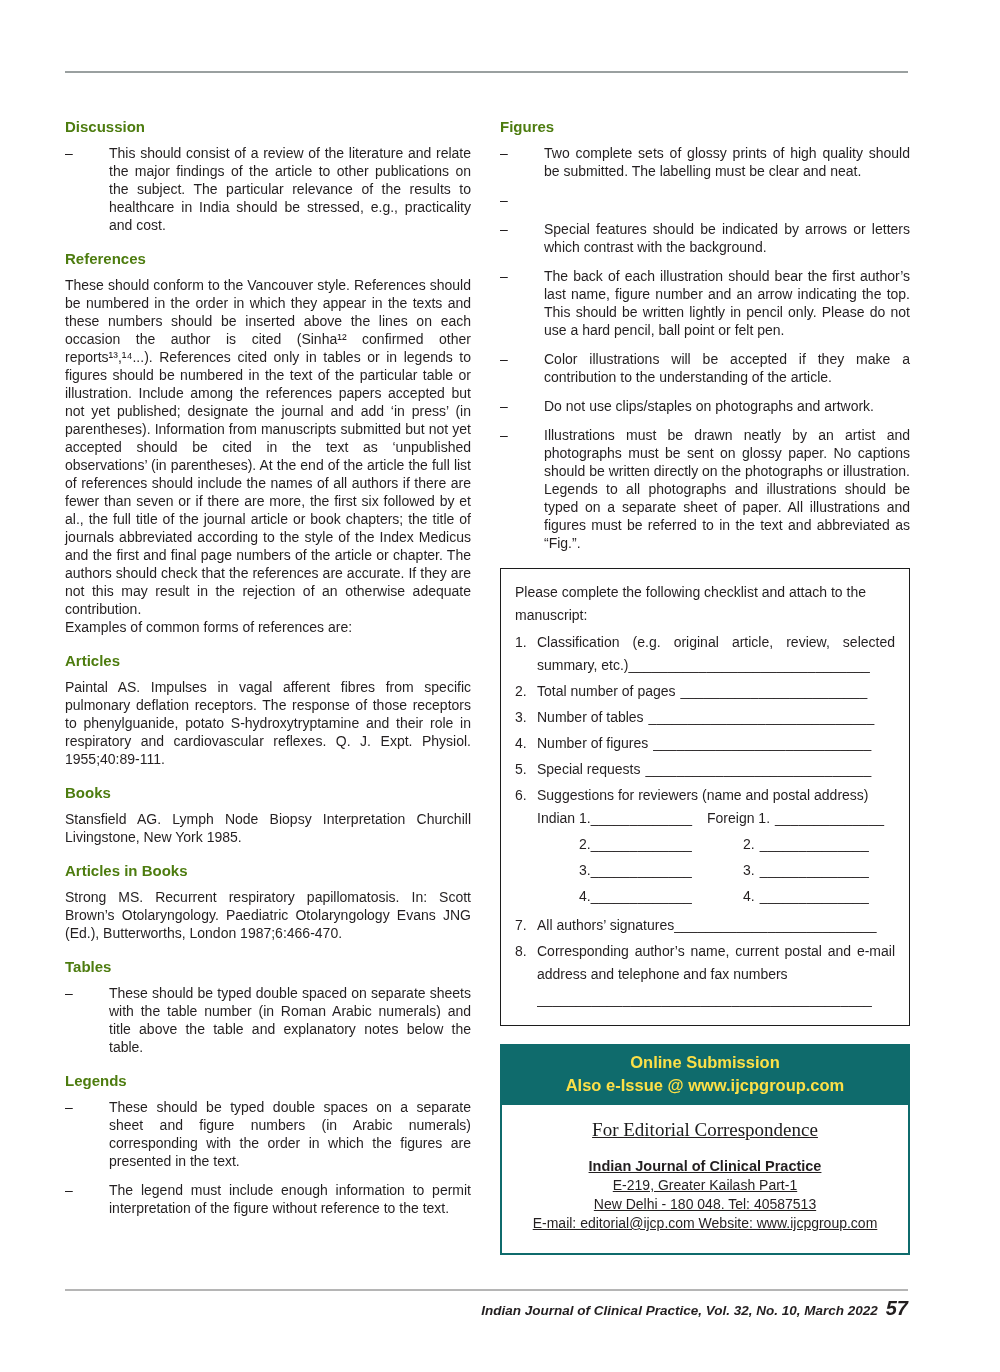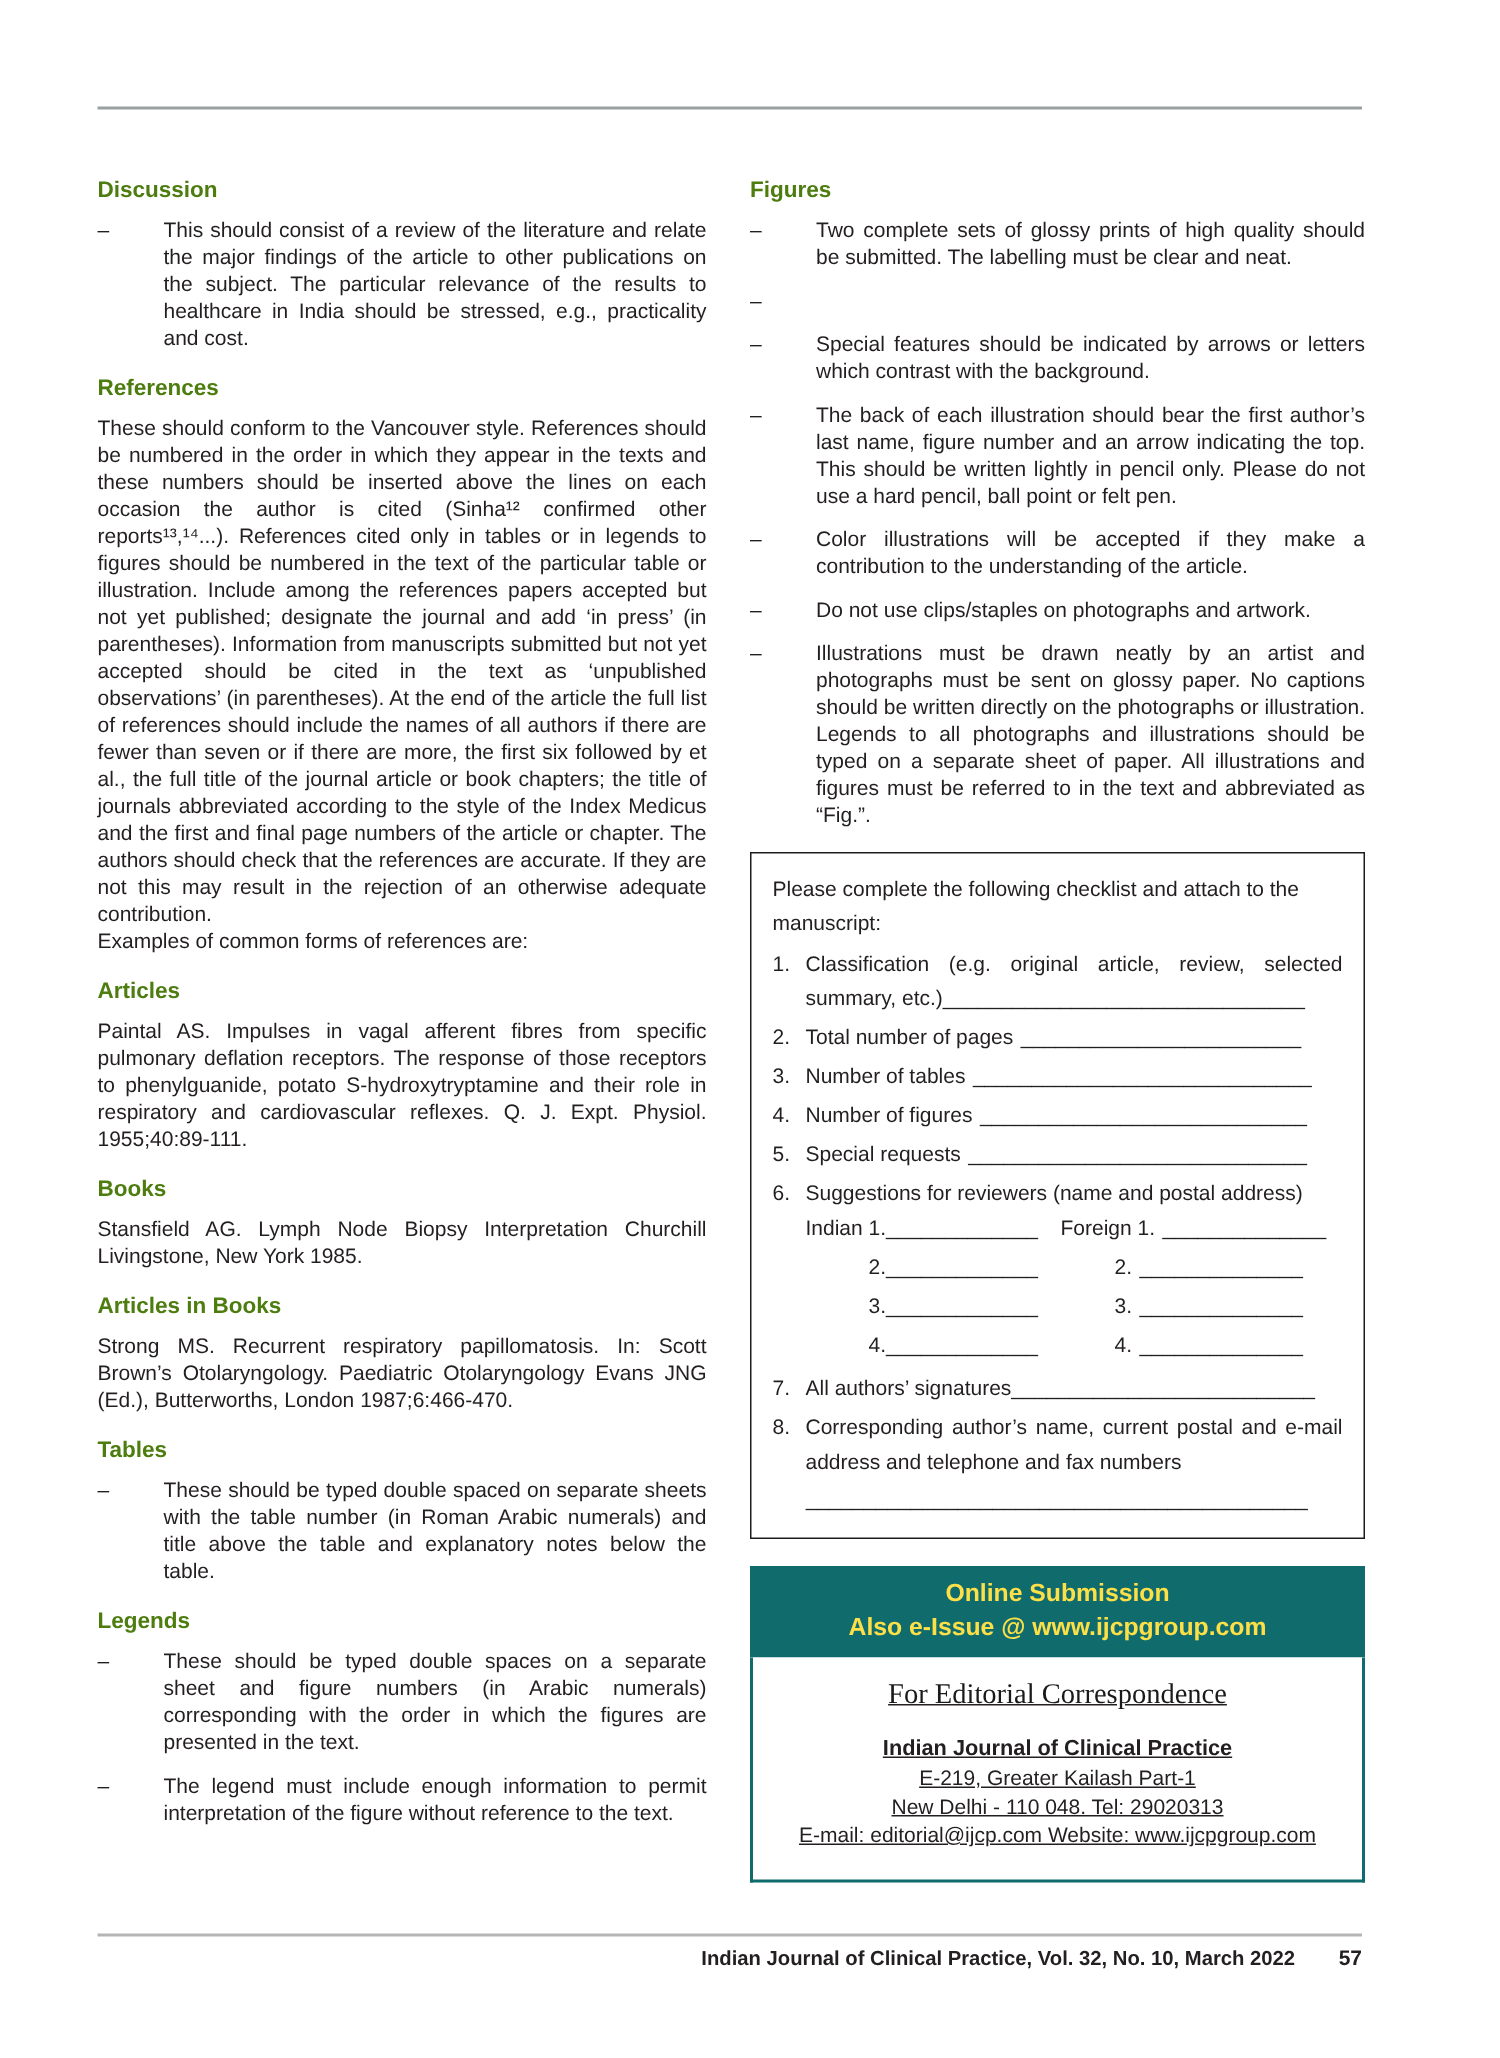--- a/index.html
+++ b/index.html
@@ -54,24 +54,24 @@
   .corr-title{
     font-family:"Liberation Serif","DejaVu Serif",serif;
     font-size:19px; line-height:22px; color:#1a1a1a; margin-bottom:16px;
   }
   .corr-name{font-weight:bold; font-size:14.5px; line-height:19px;}
   .corr-line{font-size:14px; line-height:19px;}
   
   .footer-rule{position:absolute; left:65px; width:843px; top:1289px; height:2px; background:#b5b5b5;}
   .footer{
     position:absolute; left:65px; width:843px; top:1297px;
-    display:flex; justify-content:flex-end; align-items:baseline;
+    display:flex; justify-content:flex-end; align-items:baseline;font-style:italic;
   }
   .footer-journal{font-weight:bold; font-size:13.5px;}
-  .footer-page{font-weight:bold; font-size:14px; margin-left:29px;}
+  .footer-page{font-weight:bold; font-size:20px; margin-left:8px;}
 </style>
 </head>
 <body>
 
 <div class="page">
   <div class="top-rule"></div>
 
   <div class="col col-left">
 
     <div class="sect">
@@ -248,21 +248,21 @@
 
     <div class="promo">
       <div class="banner">
         <div>Online Submission</div>
         <div>Also e-Issue @ www.ijcpgroup.com</div>
       </div>
       <div class="corr-box">
         <div class="corr-title">For Editorial Correspondence</div>
         <div class="corr-name">Indian Journal of Clinical Practice</div>
         <div class="corr-line">E-219, Greater Kailash Part-1</div>
-        <div class="corr-line">New Delhi - 110 048. Tel: 29020313</div>
+        <div class="corr-line">New Delhi - 180 048. Tel: 40587513</div>
         <div class="corr-line">E-mail: editorial@ijcp.com Website: www.ijcpgroup.com</div>
       </div>
     </div>
   </div>
 
   <div class="footer-rule"></div>
   <div class="footer">
     <span class="footer-journal">Indian Journal of Clinical Practice, Vol. 32, No. 10, March 2022</span>
     <span class="footer-page">57</span>
   </div>

